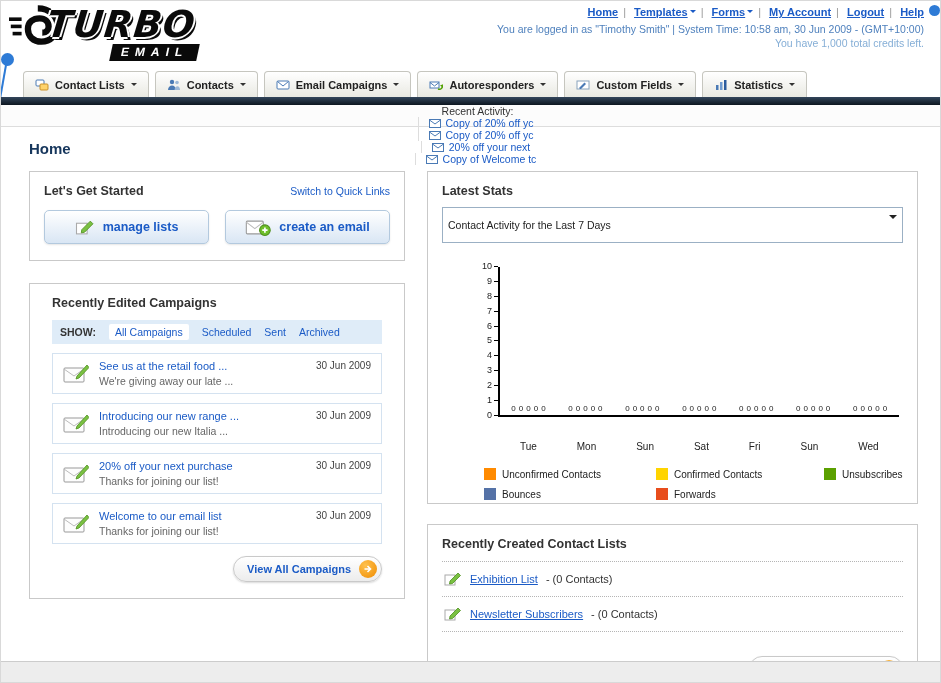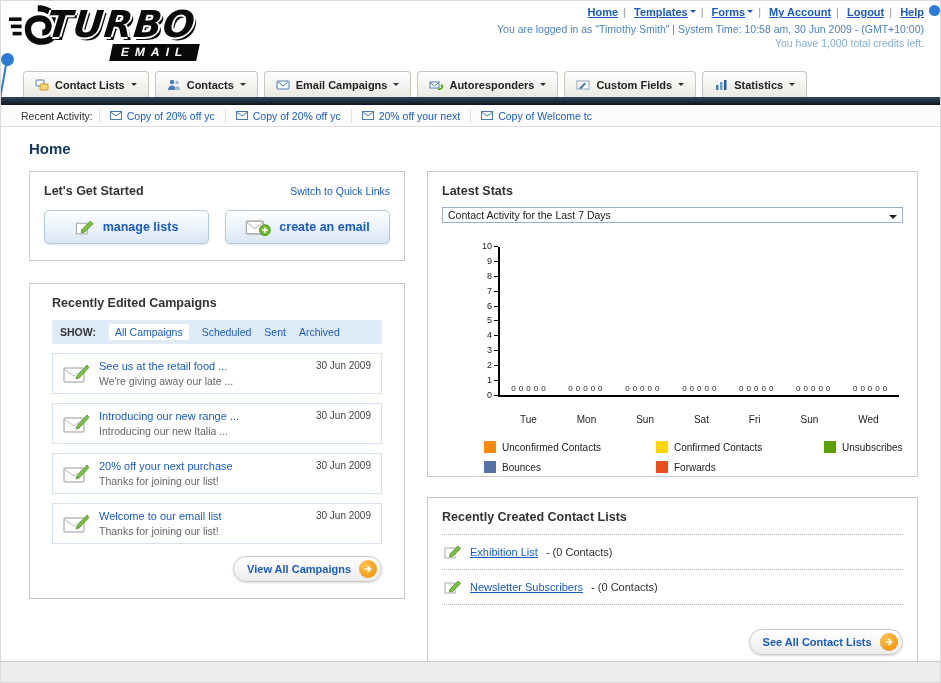--- a/index.html
+++ b/index.html
@@ -27,21 +27,21 @@
   .dot-right { position:absolute; right:0; top:4px; width:11px; height:11px; border-radius:50%; background:#2e7bd6; }
 
   
   .tabs { position:absolute; top:69px; left:0; right:0; height:27px; padding-left:22px; display:flex; gap:6px; align-items:flex-end; }
   .tab { display:flex; align-items:center; gap:6px; height:26px; background:linear-gradient(#ffffff,#e9e9e2); border:1px solid #c6c6bf; border-bottom:none; border-radius:4px 4px 0 0; padding:0 11px; font-size:11px; font-weight:bold; color:#222; cursor:pointer; }
   .tab svg { display:block; }
   .chev-dark { width:0; height:0; border:3px solid transparent; border-top-color:#333; margin-top:3px; }
   .dark-bar { position:absolute; top:96px; left:0; width:100%; height:8px; background:linear-gradient(#33465c,#0d1620); }
 
   
-  .activity { position:absolute; top:104px; left:0; right:0; height:22px; display:flex; align-items:center; padding-left:20px; font-size:10.5px; background:#fcfcfc; border-bottom:1px solid #ddd; }
+  .activity { position:absolute; top:104px; left:0; right:0; height:22px; display:flex; align-items:center; padding-left:20px; font-size:10.5px; background:#fcfcfc; border-bottom:1px solid #ddd;flex-direction:column; }
   .activity-label { color:#333; margin-right:6px; }
   .activity-item { display:flex; align-items:center; gap:5px; padding:0 10px; border-left:1px solid #ddd; height:14px; cursor:pointer; }
   .activity-item a { color:#1b5bc6; text-decoration:none; white-space:nowrap; }
 
   
   .main { position:absolute; top:127px; left:0; right:0; bottom:21px; padding:8px 28px 0; }
   .page-title { font-size:15px; font-weight:bold; color:#16365c; margin:4px 0 14px; }
   .cols { display:flex; gap:22px; align-items:flex-start; }
   .left-col { width:376px; flex:none; }
   .right-col { flex:1; }
@@ -67,32 +67,32 @@
   .camp-text { flex:1; }
   .camp-title { font-size:11px; color:#1b5bc6; cursor:pointer; }
   .camp-sub { font-size:10.5px; color:#666; margin-top:3px; }
   .camp-date { font-size:10px; color:#444; white-space:nowrap; }
   .btn-row { display:flex; justify-content:flex-end; margin-top:12px; }
   .pill-btn { display:inline-flex; align-items:center; gap:8px; background:linear-gradient(#ffffff,#ececec); border:1px solid #c9c9c9; border-radius:13px; padding:3px 4px 3px 13px; font-size:11px; font-weight:bold; color:#1b5bc6; cursor:pointer; box-shadow:0 1px 2px rgba(0,0,0,.15); }
   .arrow-circle { width:18px; height:18px; border-radius:50%; background:radial-gradient(circle at 35% 30%, #ffc14d, #ef8b00); display:flex; align-items:center; justify-content:center; flex:none; }
 
   
   .stats { padding:12px 14px 3px; margin-bottom:20px; }
-  .select { margin-top:9px; height:16px; border:1px solid #9bb0c4; background:#fff; display:flex; align-items:center; padding:0 20px 0 5px; font-size:10.5px; color:#222; position:relative; cursor:pointer; }
+  .select { margin-top:9px; height:36px; border:1px solid #9bb0c4; background:#fff; display:flex; align-items:center; padding:0 20px 0 5px; font-size:10.5px; color:#222; position:relative; cursor:pointer; }
   .select-arrow { position:absolute; right:5px; top:7px; width:0; height:0; border:4px solid transparent; border-top-color:#222; }
 
   .chart { margin:24px 4px 0 30px; }
   .plot { display:flex; }
   .y-axis { width:26px; height:158px; display:flex; flex-direction:column; justify-content:space-between; align-items:flex-end; font-size:9px; color:#222; transform:translateY(-5px); }
   .ytick { display:flex; align-items:center; gap:2px; height:9px; line-height:9px; }
   .ytick i { display:block; width:4px; height:1px; background:#000; }
   .plot-area { flex:1; height:150px; border-left:2px solid #000; border-bottom:2px solid #000; position:relative; }
   .zeros { position:absolute; left:0; right:0; bottom:2px; display:flex; justify-content:space-around; }
   .zgroup { display:flex; gap:3px; font-size:8px; color:#222; }
-  .x-labels { display:flex; justify-content:space-around; margin-left:28px; margin-top:9px; font-size:10px; color:#222; }
+  .x-labels { display:flex; justify-content:space-around; margin-left:28px; margin-top:16px; font-size:10px; color:#222; }
 
   .legend { margin:16px 0 0 42px; display:grid; grid-template-columns:172px 168px auto; row-gap:8px; font-size:10px; color:#222; }
   .legend-item { display:flex; align-items:center; gap:6px; }
   .legend-swatch { width:12px; height:12px; flex:none; }
 
   
   .clists { padding:12px 14px 14px; }
   .cl-list { margin-top:10px; border-top:1px dotted #b5b5b5; }
   .cl-item { display:flex; align-items:center; gap:8px; padding:9px 2px; border-bottom:1px dotted #b5b5b5; font-size:11px; }
   .cl-name { color:#1b5bc6; text-decoration:underline; cursor:pointer; }

